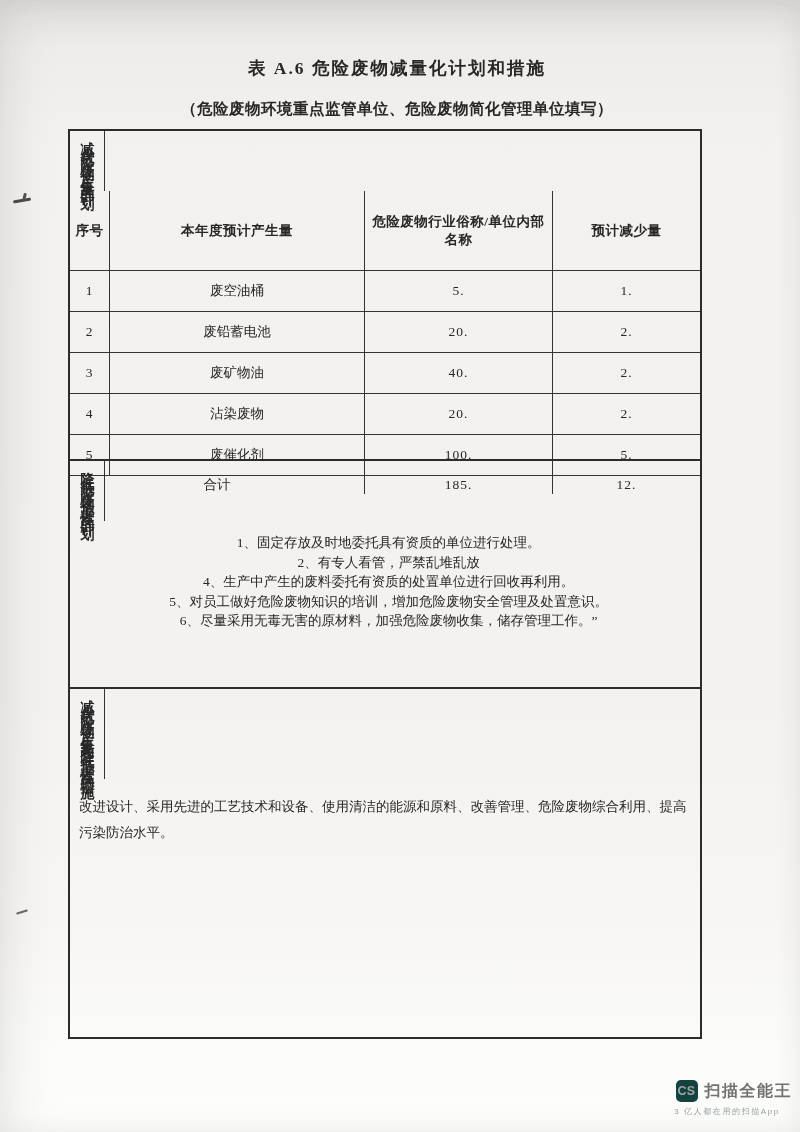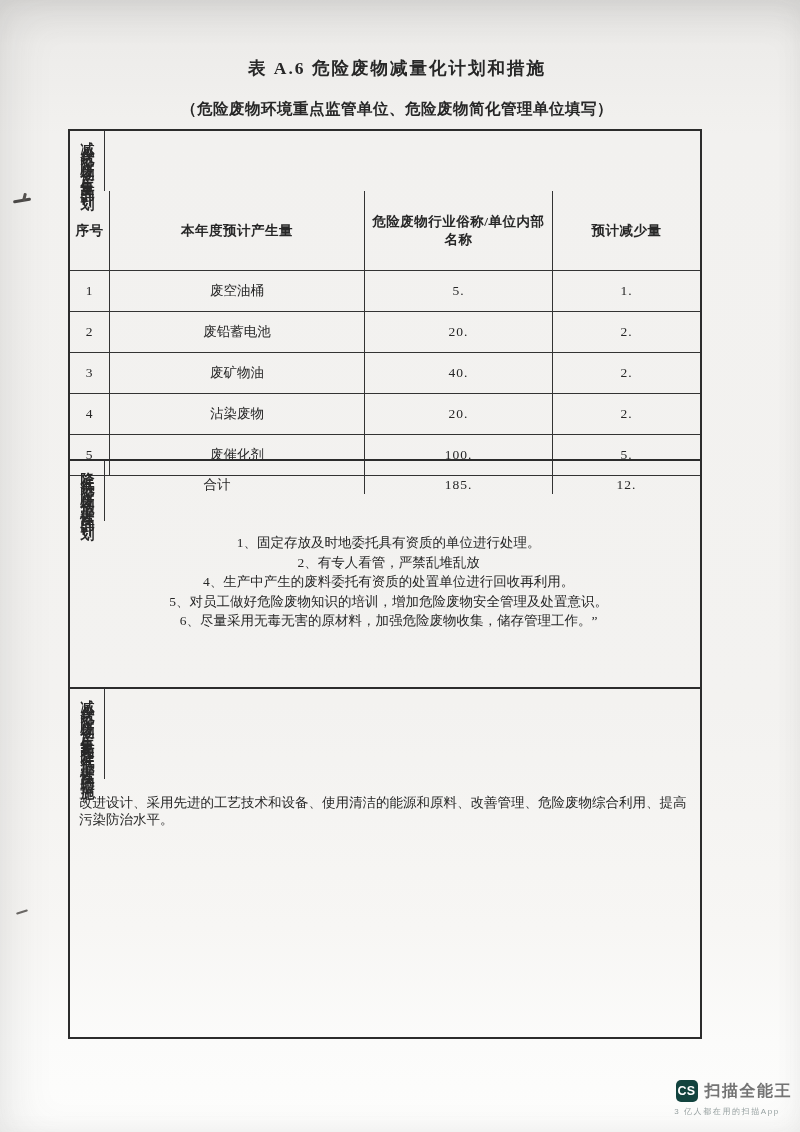--- a/index.html
+++ b/index.html
@@ -33,33 +33,33 @@
   .c{border-right:1.6px solid #333;border-bottom:1.6px solid #333;box-sizing:border-box;
     display:flex;align-items:center;justify-content:center;
     font-size:13.5px;text-align:center;padding:0 4px;}
   .c.last-col{border-right:none;}
   .c.last-row{border-bottom:none;}
   .c.hdr{font-weight:600;letter-spacing:.5px;}
   .c.num{letter-spacing:1px;}
   .span2{grid-column:1 / 3;text-align:center;}
   .txtcell{flex:1;box-sizing:border-box;font-size:13.5px;}
   .sec2 .txtcell{padding:12px 1px 0 8px;line-height:19.5px;text-align:center;}
-  .sec3 .txtcell{padding:15px 8px 0 9px;line-height:17px;}
+  .sec3 .txtcell{padding:15px 8px 0 9px;line-height:26px;}
   .listline{white-space:nowrap;}
 
   .artifact{position:absolute;pointer-events:none;}
   .a1{left:13px;top:193px;width:20px;height:10px;}
   .a1 .bar{position:absolute;left:0;top:6px;width:18px;height:2.5px;background:#4a4846;transform:rotate(-10deg);border-radius:2px;}
   .a1 .stub{position:absolute;left:10px;top:0px;width:3px;height:8px;background:#55524f;transform:rotate(14deg);border-radius:1px;}
   .a2{left:16px;top:908px;width:13px;height:7px;}
   .a2 .bar{position:absolute;left:0;top:3px;width:12px;height:2px;background:#6a6764;transform:rotate(-18deg);border-radius:1px;}
 
   .wm{position:absolute;right:8px;bottom:10px;width:130px;height:42px;}
   .wm-row{display:flex;align-items:center;justify-content:flex-end;gap:7px;}
-  .wm-badge{width:22px;height:22px;border-radius:5px;background:#12433e;color:#ffffff;
+  .wm-badge{width:22px;height:22px;border-radius:5px;background:#12433e;color:#a3a3a3;
     display:flex;align-items:center;justify-content:center;
     font-family:"Liberation Sans","DejaVu Sans",sans-serif;font-weight:700;font-size:12.5px;letter-spacing:.3px;}
   .wm-name{font-family:"Liberation Sans","DejaVu Sans",sans-serif;font-size:16px;font-weight:700;
     color:#737373;letter-spacing:1.5px;line-height:22px;}
   .wm-tag{margin-top:4px;text-align:center;font-family:"Liberation Sans","DejaVu Sans",sans-serif;
     font-size:8px;color:#97a1a1;letter-spacing:1.6px;}
 </style>
 </head>
 <body>
 

